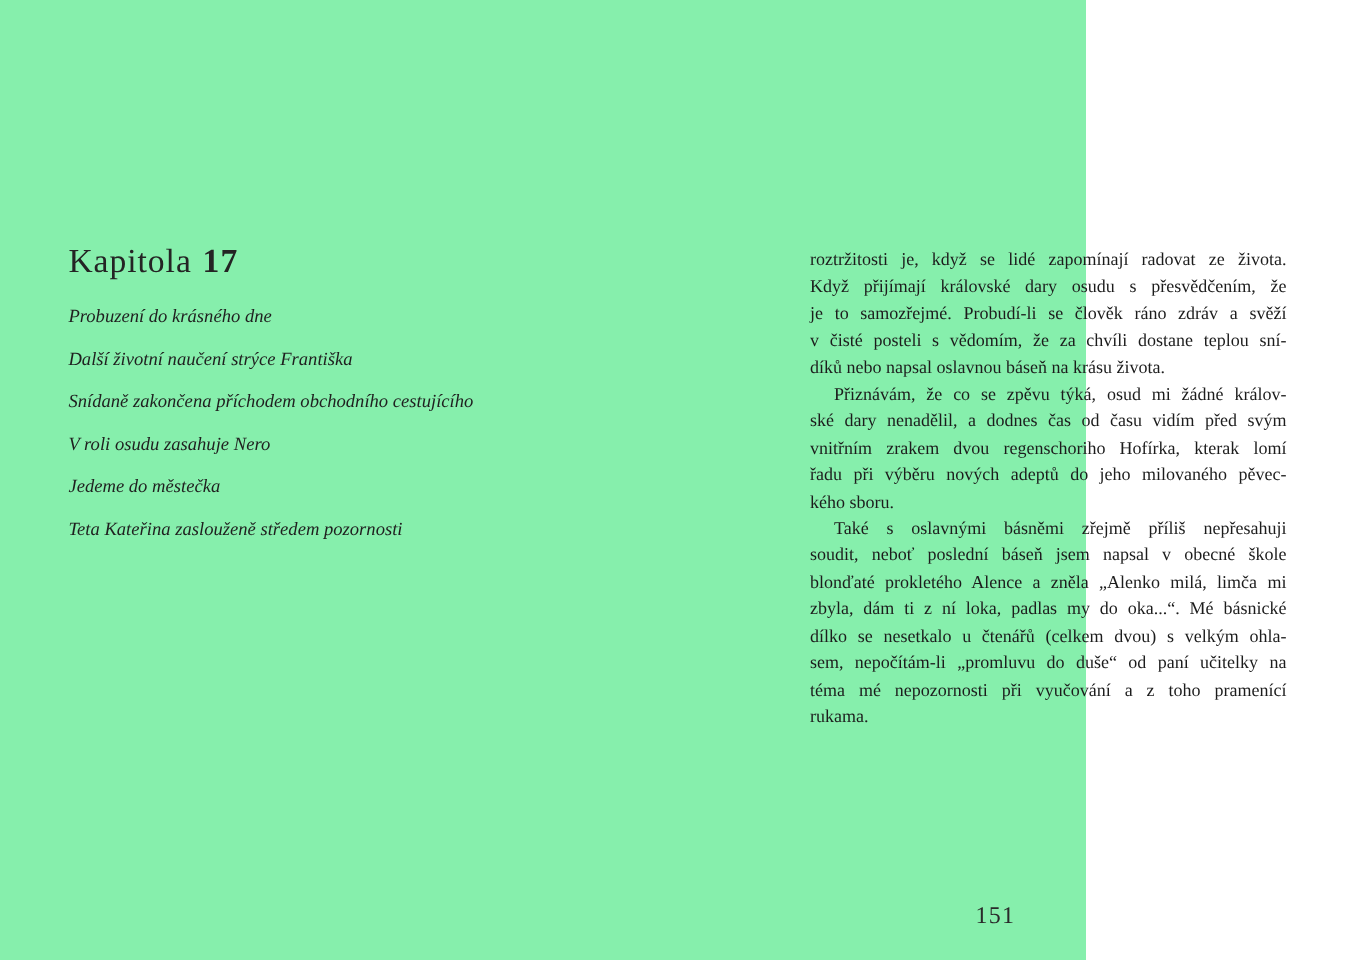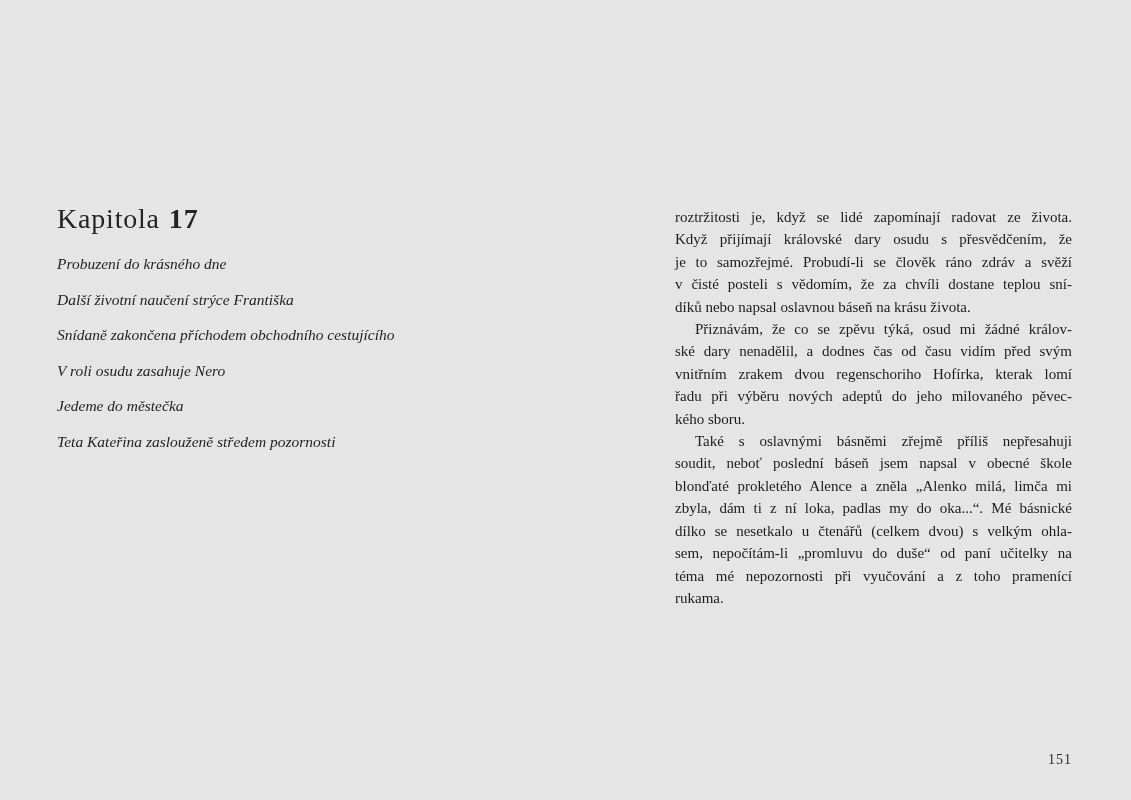--- a/index.html
+++ b/index.html
@@ -5,22 +5,22 @@
   * { margin: 0; padding: 0; box-sizing: border-box; }
   html, body {
     width: 1131px; height: 800px;
     background: #ffffff;
     font-family: "Liberation Serif", "DejaVu Serif", serif;
     color: #1e1e1e;
     overflow: hidden;
   }
   .page {
     position: relative;
-    width: 1131px; height: 800px;
-    background: #e5e5e5;
+    width: 905px; height: 800px;
+    background: #86efac;
   }
 
   
   .left-block {
     position: absolute;
     left: 57px; top: 200px;
     width: 580px;
   }
   .chapter-title {
     font-size: 28px;
@@ -66,21 +66,21 @@
   }
   .bline.indent {
     padding-left: 20px;
   }
 
   
   .folio {
     position: absolute;
     top: 752px;
     right: 59px;
-    font-size: 14px;
+    font-size: 20px;
     letter-spacing: 1px;
     color: #2a2a2a;
     font-variant-numeric: oldstyle-nums;
   }
 </style>
 </head>
 <body>
 
 <div class="page">
 

